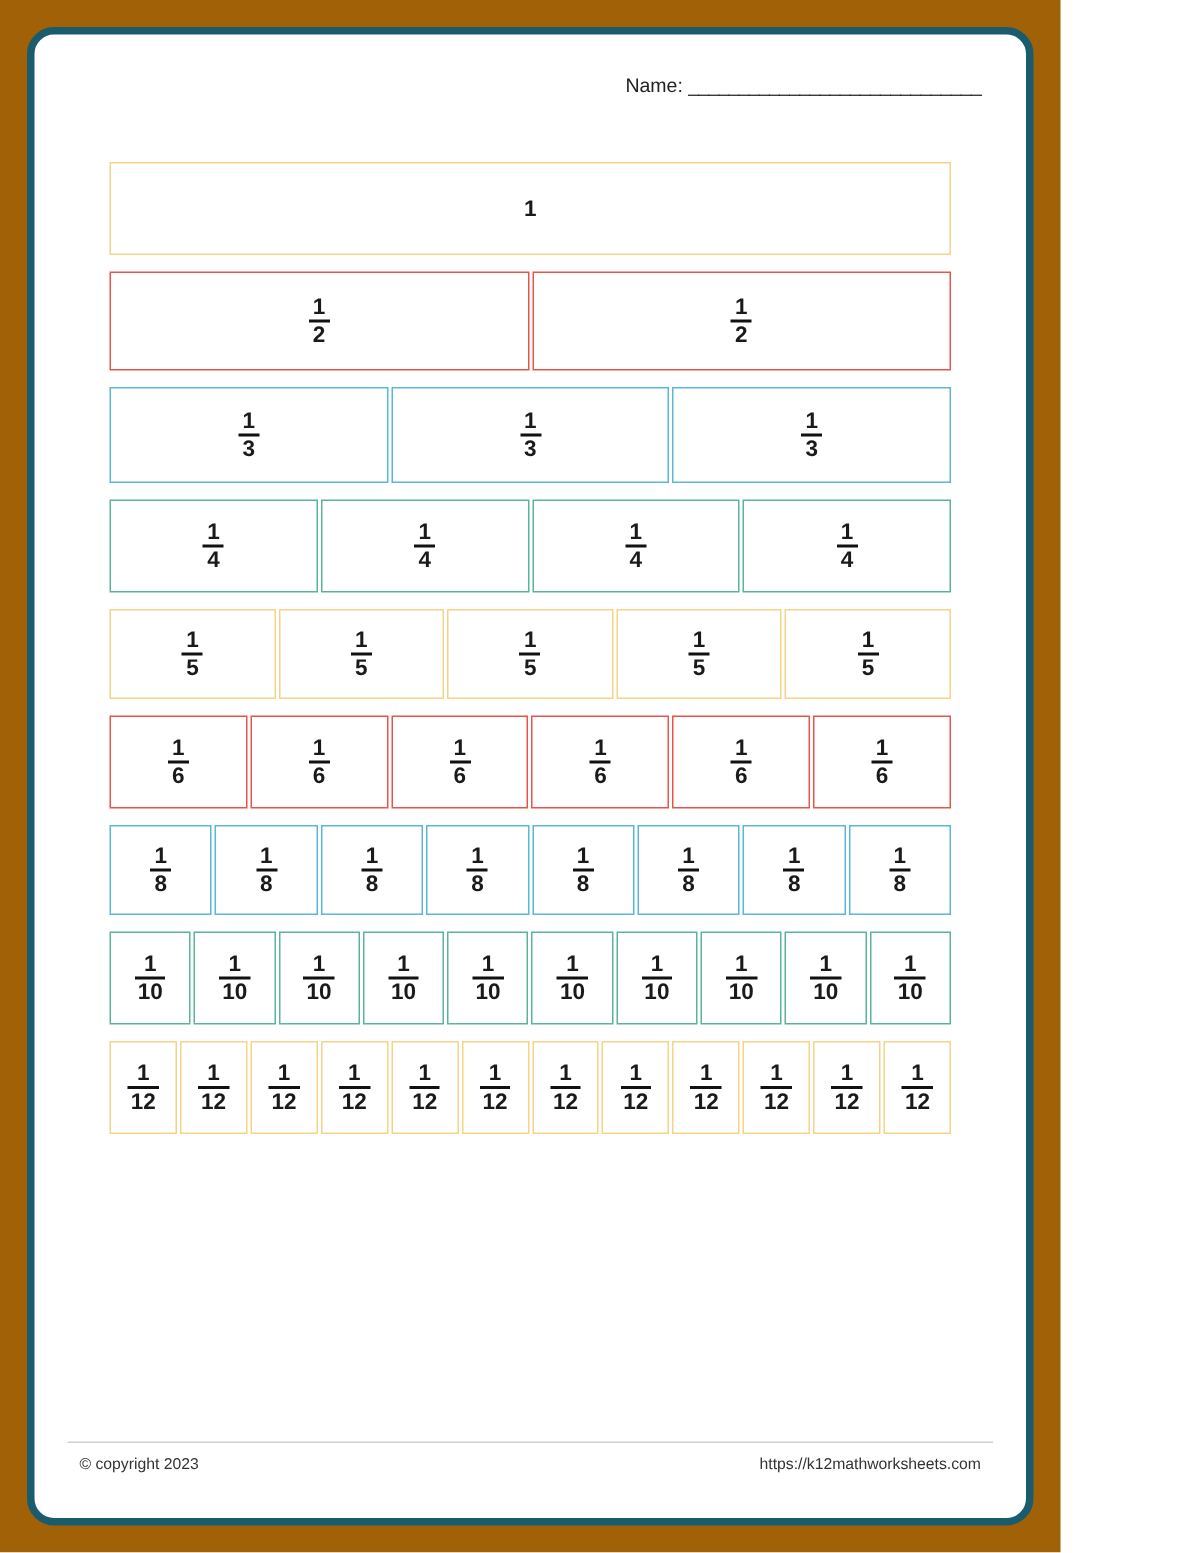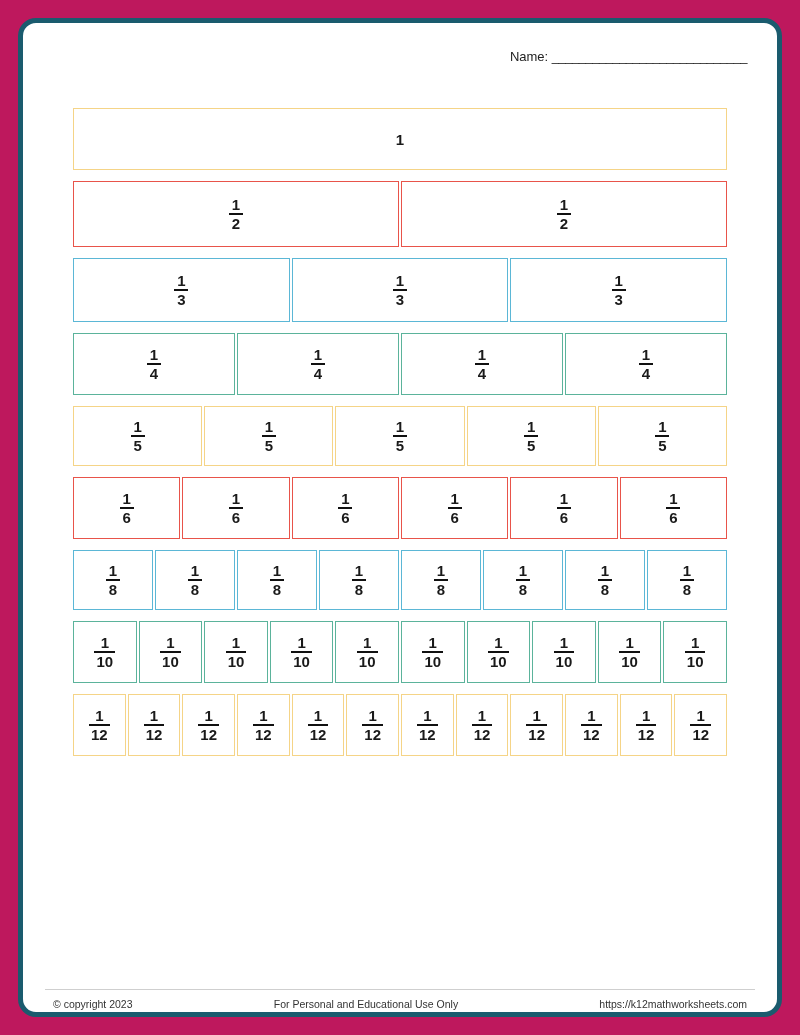--- a/index.html
+++ b/index.html
@@ -8,25 +8,25 @@
     background: #ffffff;
   }
   body {
     width: 800px;
     height: 1035px;
     font-family: "Liberation Sans", sans-serif;
     color: #1a1a1a;
   }
   .page {
     position: relative;
-    width: 800px;
+    width: 707px;
     height: 1035px;
     box-sizing: border-box;
     padding: 18px;
-    background: #be185d;
+    background: #a16207;
   }
   .sheet {
     position: relative;
     box-sizing: border-box;
     width: 100%;
     height: 100%;
     border: 5px solid #1a5b6e;
     border-radius: 18px;
     background: #ffffff;
     padding: 0 22px;
@@ -98,21 +98,21 @@
     background: #111;
   }
   .frac .den {
     font-size: 15px;
     padding: 1px 2px 0 2px;
   }
   .footer {
     position: absolute;
     left: 22px;
     right: 22px;
-    bottom: 2px;
+    bottom: 30px;
   }
   .footer-rule {
     border-top: 1px solid #cfcfcf;
     margin-bottom: 8px;
   }
   .footer-row {
     display: flex;
     justify-content: space-between;
     align-items: center;
     font-size: 10.5px;
@@ -514,19 +514,18 @@
               <span class="den">12</span>
             </span>
           </div>
         </div>
       </div>
 
     <div class="footer">
       <div class="footer-rule"></div>
       <div class="footer-row">
         <span class="footer-left">© copyright 2023</span>
-        <span class="footer-center">For Personal and Educational Use Only</span>
         <span class="footer-right">https://k12mathworksheets.com</span>
       </div>
     </div>
 
   </div>
 </div>
 
 </body></html>

